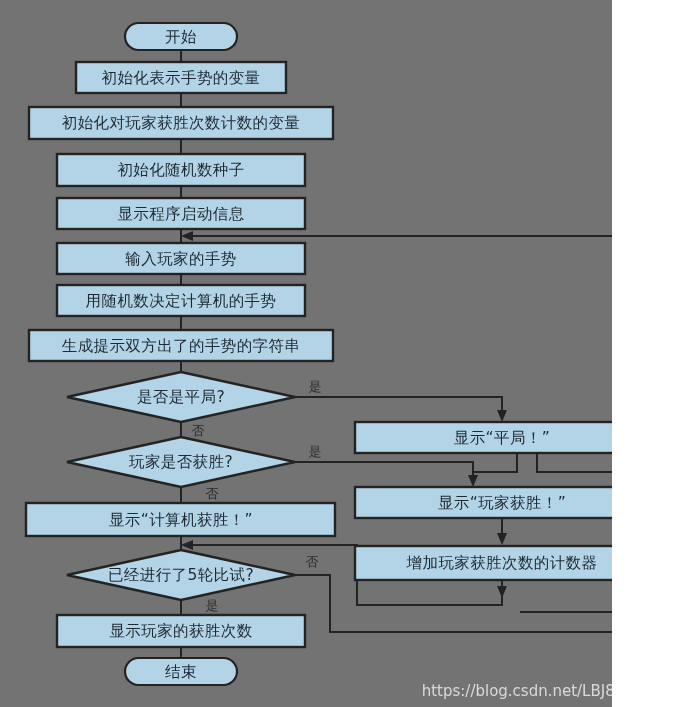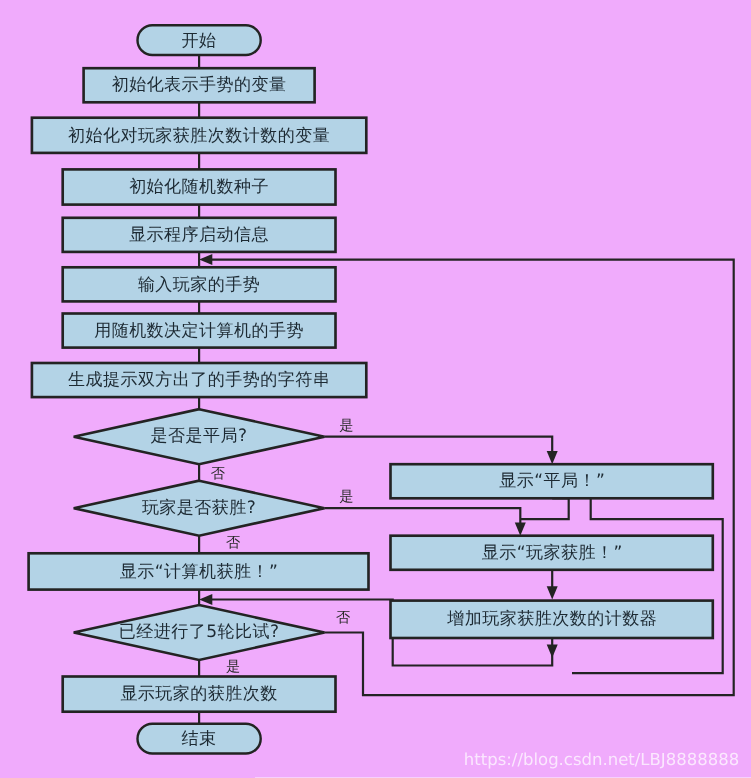--- a/index.html
+++ b/index.html
@@ -2,23 +2,23 @@
 <html><head>
 <meta charset="utf-8">
 <style>
   html, body {
     margin: 0;
     padding: 0;
     background: #ffffff;
   }
   #flowchart-page {
     position: relative;
-    width: 683px;
+    width: 612px;
     height: 707px;
-    background: #f0abfc;
+    background: #737373;
     font-family: "DejaVu Sans", "Liberation Sans", sans-serif;
     overflow: hidden;
   }
   #flow-svg {
     display: block;
     width: 683px;
     height: 707px;
   }
   .node-shape {
     fill: #b3d3e6;

